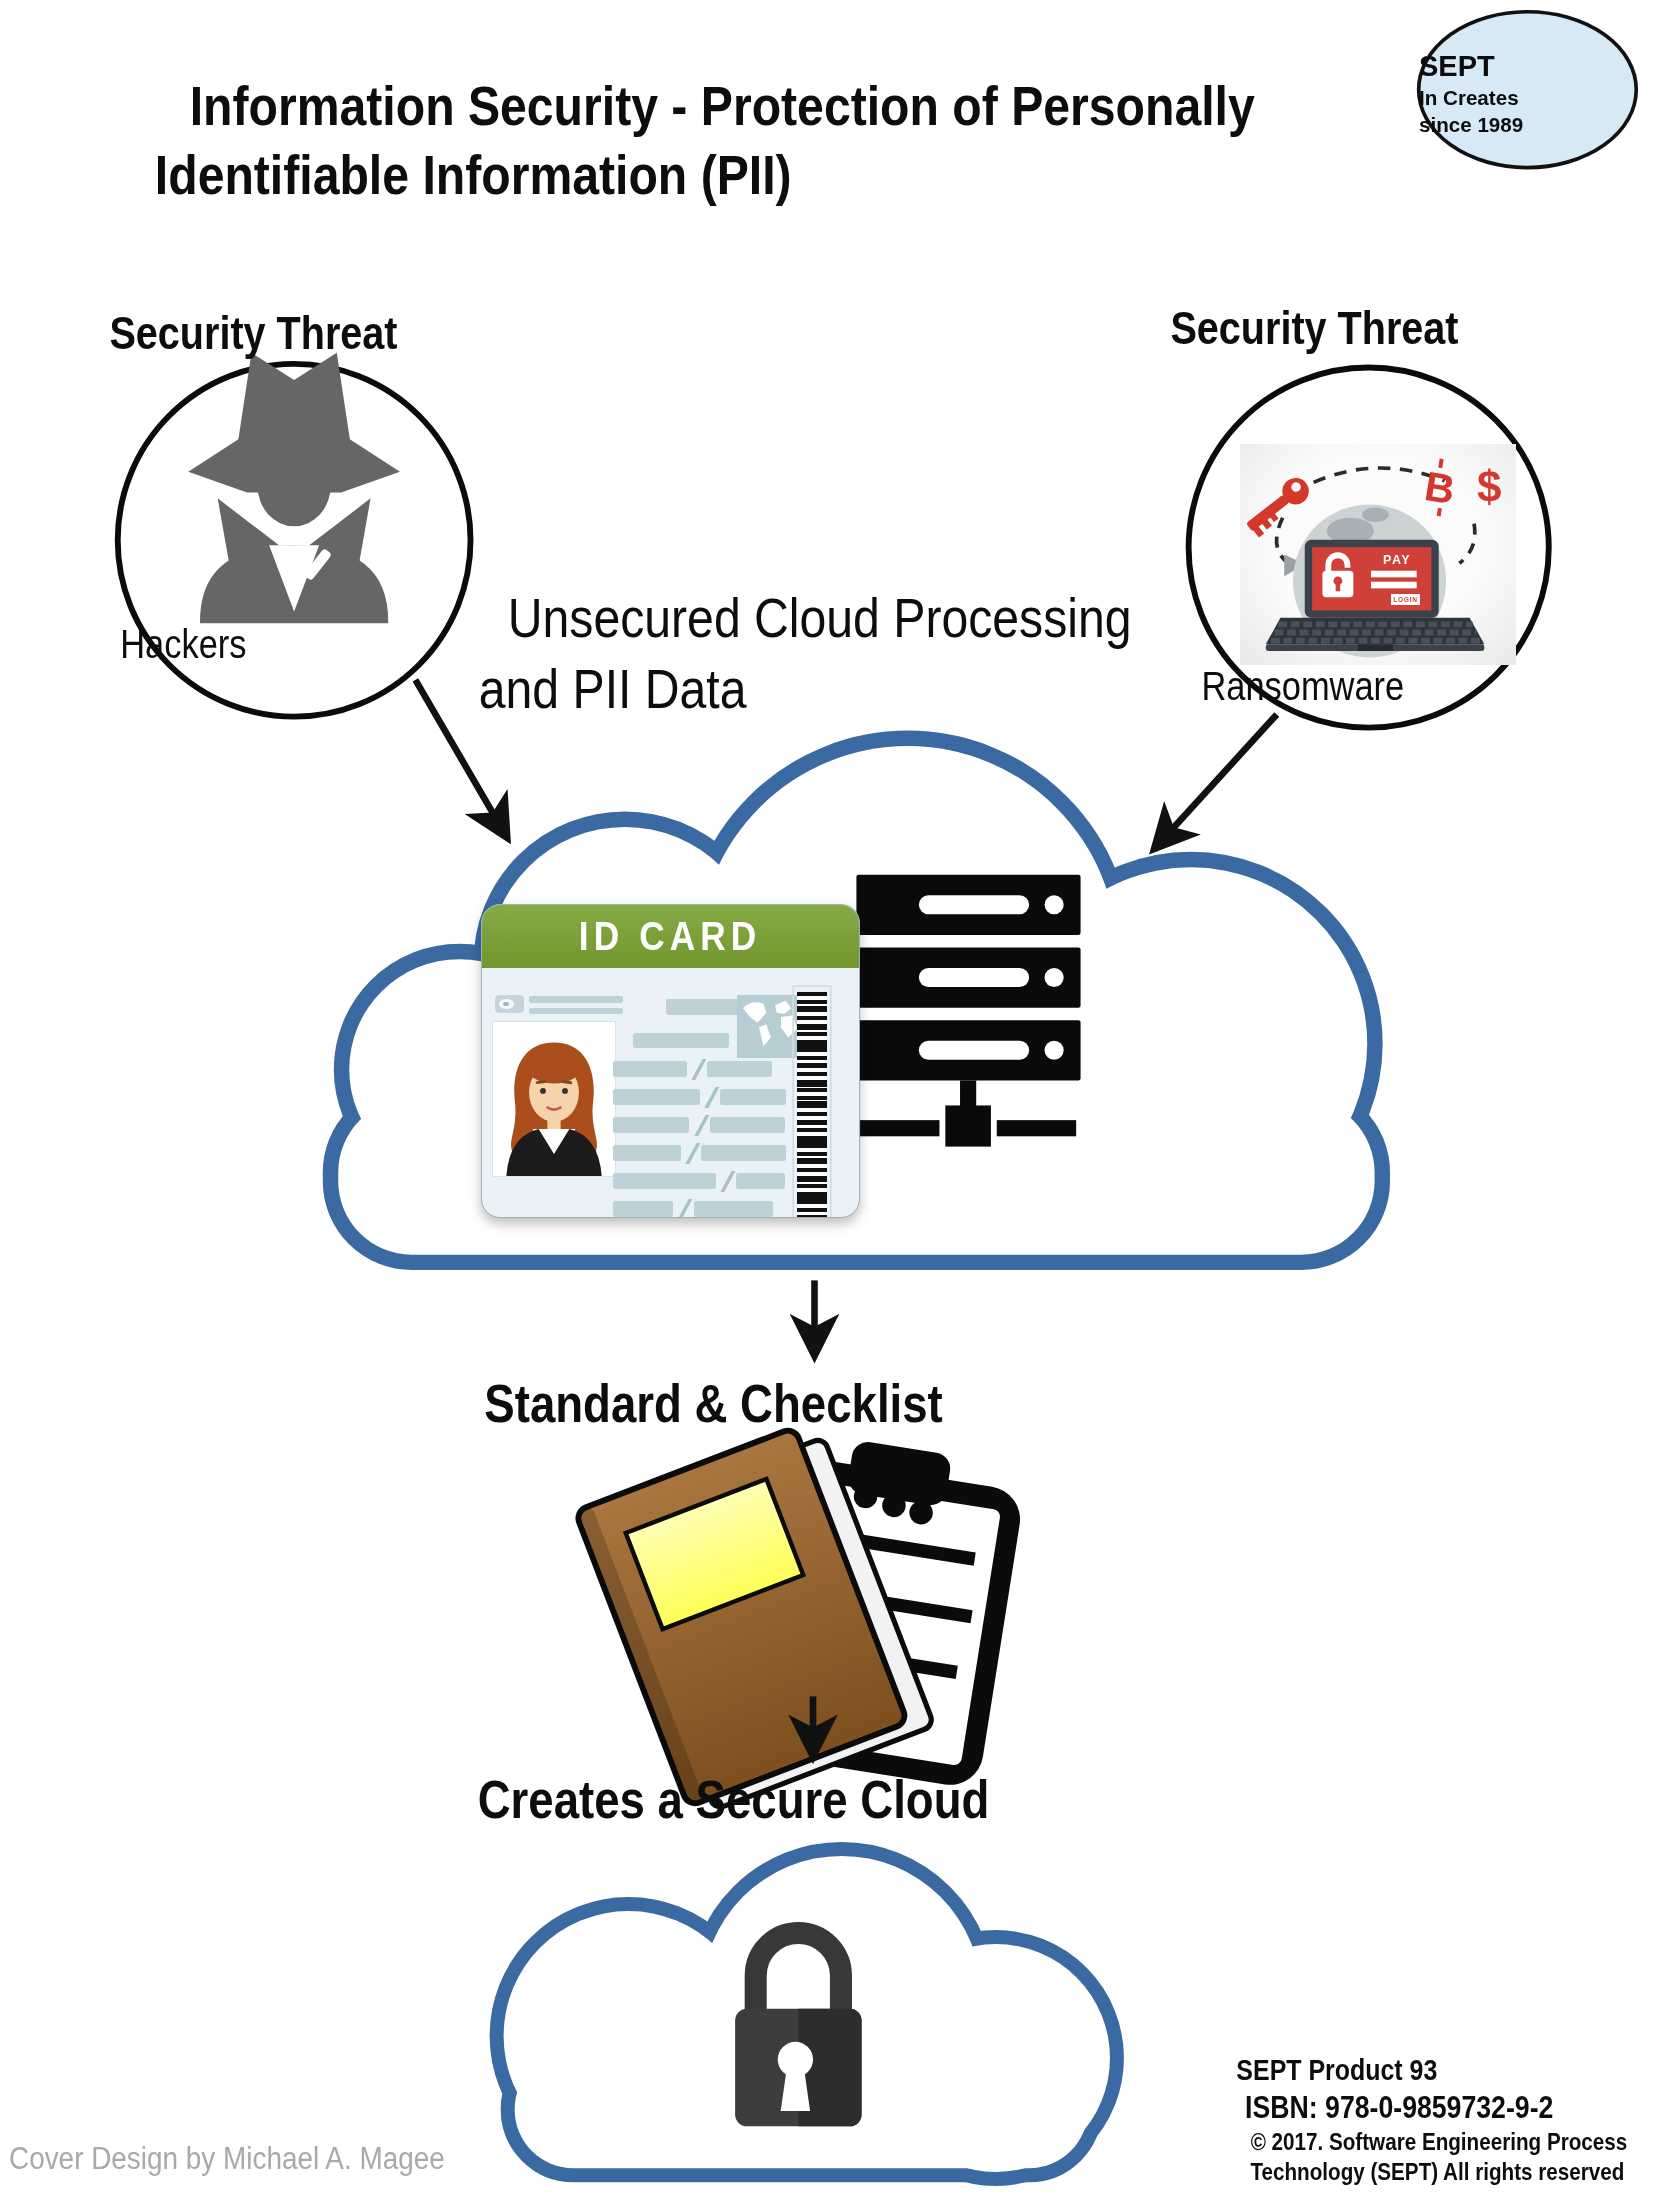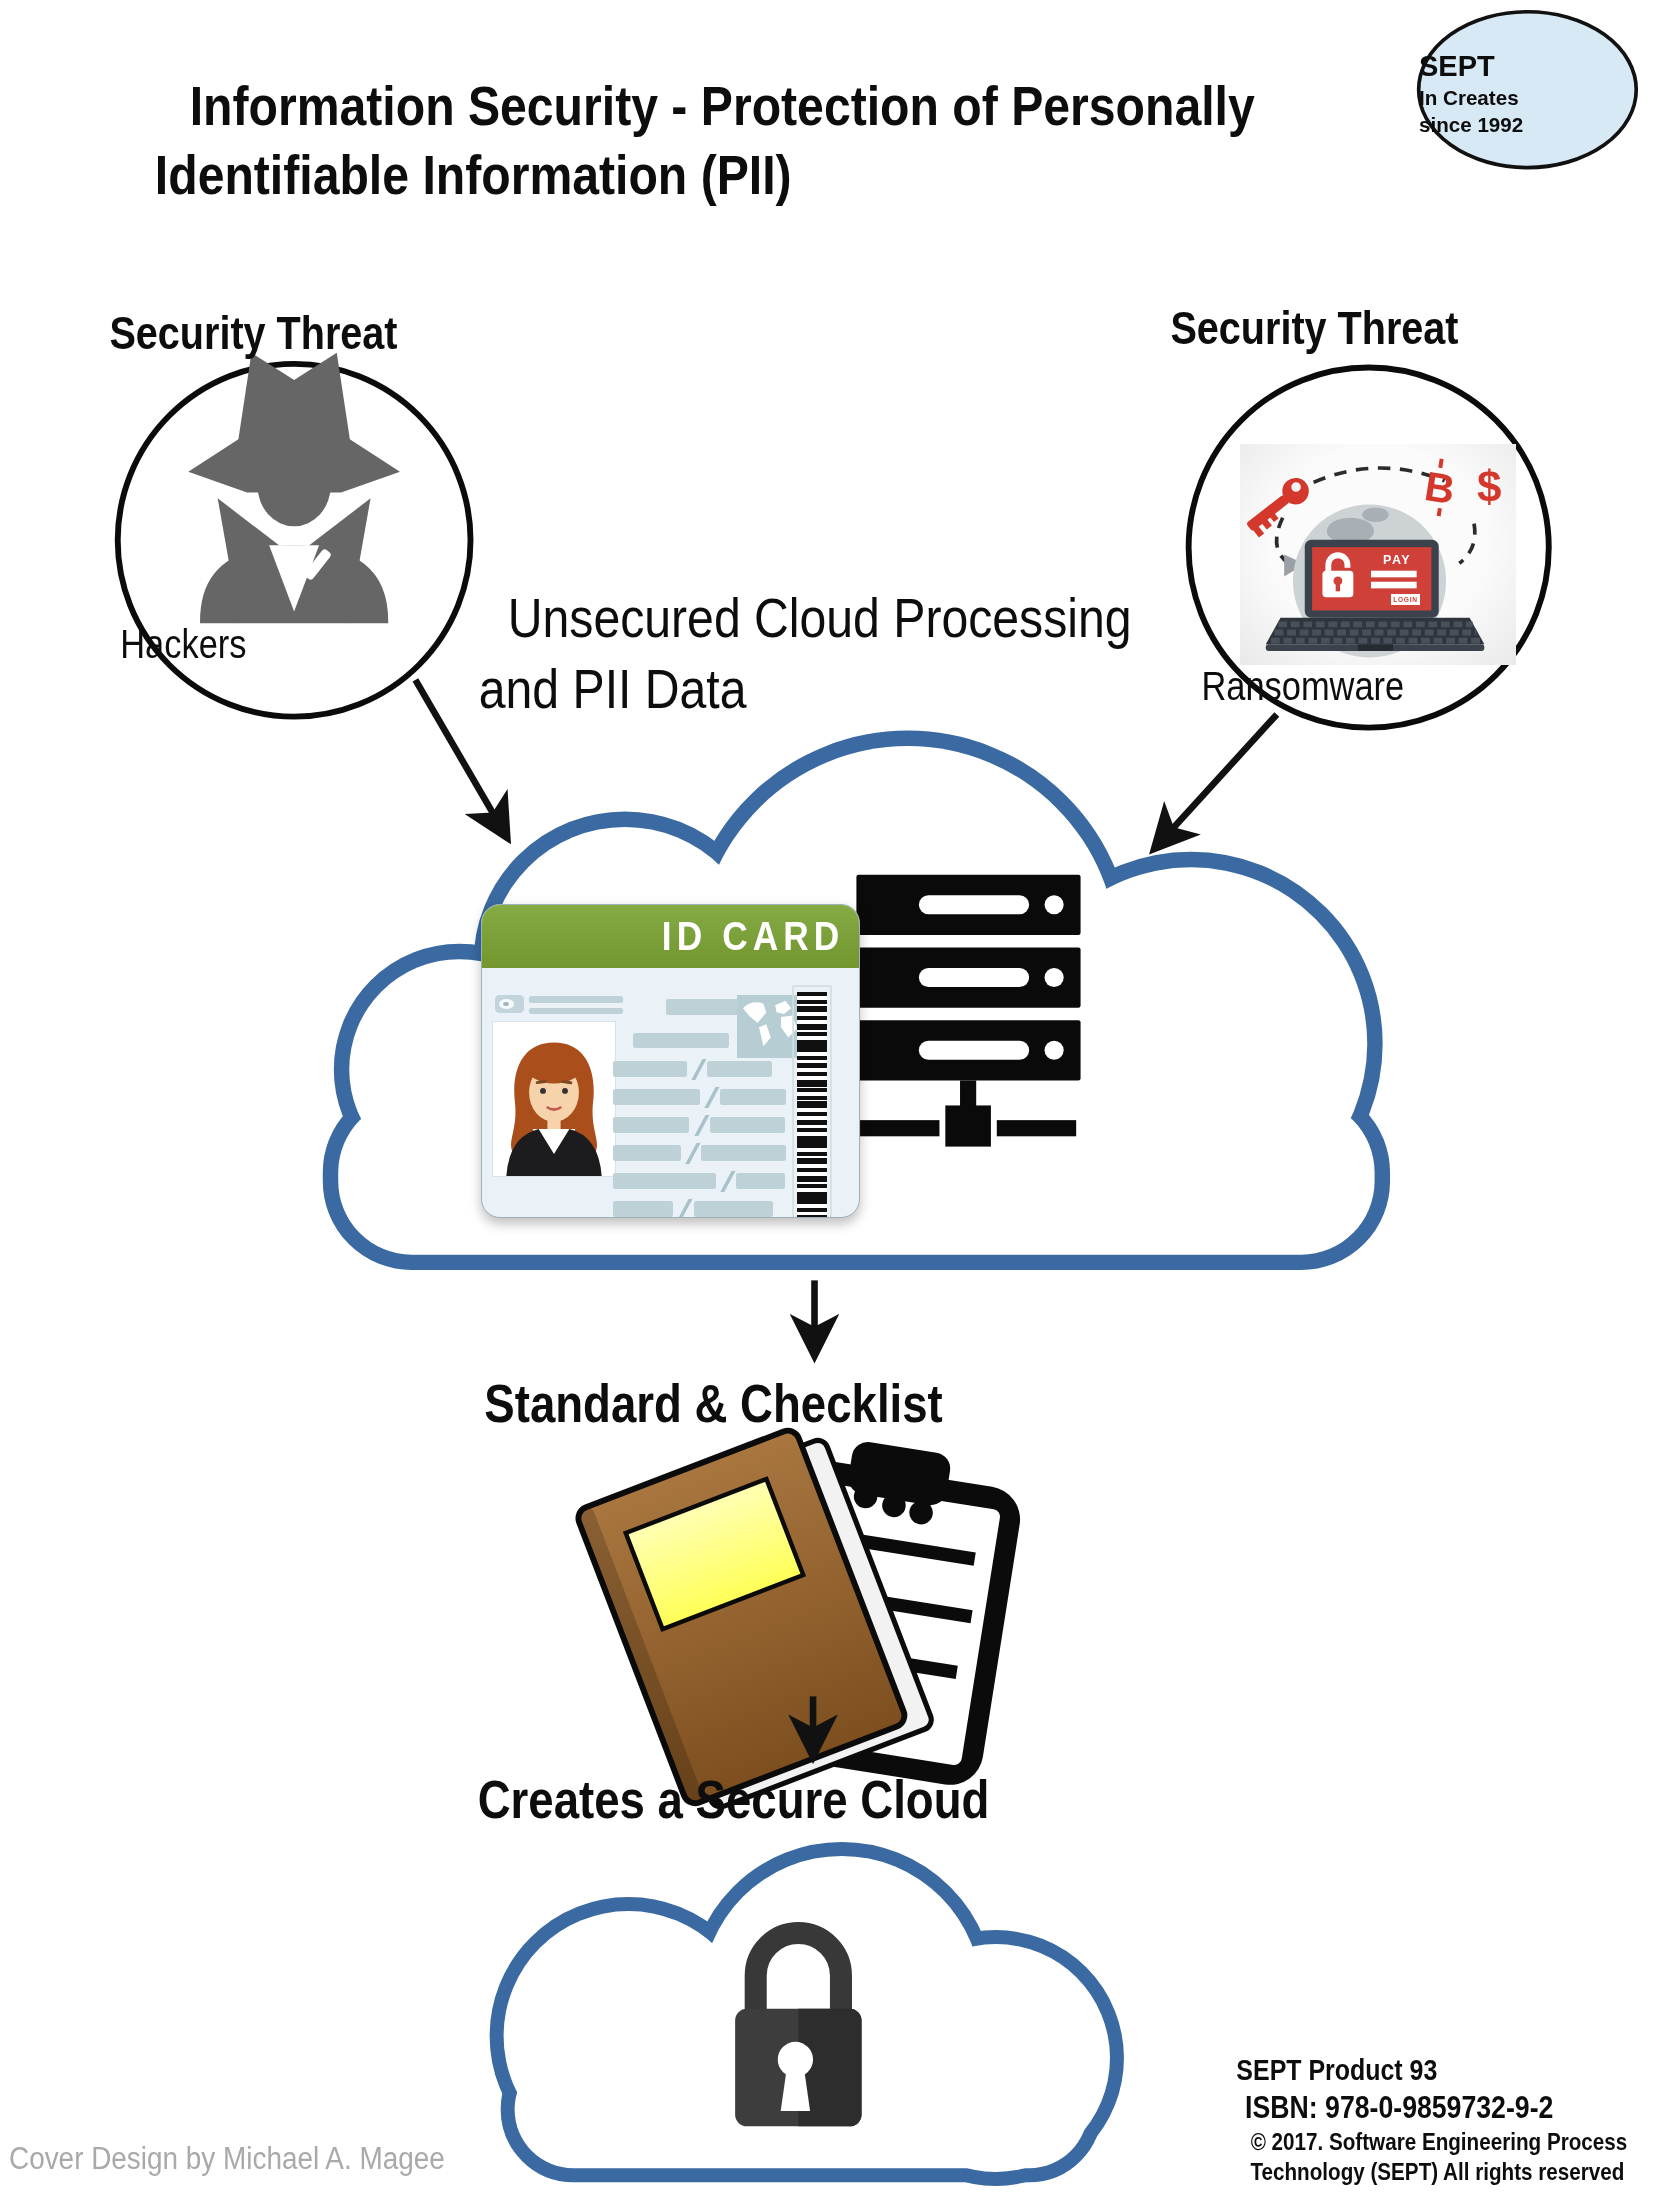--- a/index.html
+++ b/index.html
@@ -32,21 +32,21 @@
   .footer-right{left:1220px;top:2052px;width:426px;font-weight:bold;}
   .fr1{font-size:29px;line-height:37px;}
   .fr2{font-size:31px;line-height:38px;}
   .fr3,.fr4{font-size:24px;line-height:30px;}
   .credit{left:8.8px;top:2141px;width:662px;font-size:31px;color:#a9a9a9;text-align:left;}
 
   
   .idcard{left:481px;top:904px;width:377px;height:312px;background:#eaf2f8;border-radius:19px;
           border:0.7px solid #9fb0b8;box-shadow:0 5.9px 11.8px rgba(0,0,0,.25);overflow:hidden;z-index:3;}
   .idcard-header{position:absolute;left:0;top:0;width:100%;height:63px;background:linear-gradient(#85ab45,#73962e);}
-  .idcard-title{position:absolute;left:0;top:0;width:100%;height:63px;line-height:63px;text-align:right;
+  .idcard-title{position:absolute;left:0;top:0;width:100%;height:63px;line-height:63px;text-align:center;
           color:#fff;font-weight:bold;font-size:41px;letter-spacing:5.9px;}
   .bar{position:absolute;background:#bdd1d6;border-radius:2.2px;height:16px;}
   .slash{position:absolute;width:3.7px;height:20.6px;background:#a9c2ca;transform:skewX(-28deg);}
   .chip{position:absolute;left:12.5px;top:90px;width:29px;height:17.6px;background:#c3d5da;border-radius:4.4px;}
   .chip-dot{position:absolute;left:4.4px;top:3.7px;width:14.7px;height:10.3px;background:#f4f9fb;border-radius:50%;}
   .chip-dot i{position:absolute;left:4.4px;top:2.9px;width:5.9px;height:4.4px;background:#9fb4ba;border-radius:50%;display:block;}
   .photo{position:absolute;left:10.3px;top:116px;width:122px;height:154px;background:#fff;border:0.7px solid #d8e2e8;}
   .map{position:absolute;left:255px;top:90px;width:88px;height:63px;background:#b7cdd4;}
   .barcode{position:absolute;left:311px;top:81px;width:38px;height:266px;background:#fff;
      box-shadow:0 0 0 0.7px #d4dde2;
@@ -196,21 +196,21 @@
   </svg>
 
   <div class="abs ctr title-block">
     <div class="title-line"><span class="narrow">Information Security - Protection of Personally</span></div>
     <div class="title-line"><span class="narrow">Identifiable Information (PII)</span></div>
   </div>
 
   <div class="abs ctr badge-text">
     <div class="badge-l1">SEPT</div>
     <div class="badge-l2">In Creates</div>
-    <div class="badge-l3">since 1992</div>
+    <div class="badge-l3">since 1989</div>
   </div>
 
   <div class="abs ctr sec-threat" style="left:86px;top:306px;"><span class="narrow">Security Threat</span></div>
   <div class="abs ctr sec-threat" style="left:1147px;top:301px;"><span class="narrow">Security Threat</span></div>
   <div class="abs ctr hackers-label"><span class="narrow">Hackers</span></div>
   <div class="abs ctr ransom-label"><span class="narrow">Ransomware</span></div>
 
   <div class="abs ransom-panel">
     <svg width="276" height="221" viewBox="0 0 375 300">
       <path d="M 100 52 Q 188 14 278 50" fill="none" stroke="#2b2b2b" stroke-width="5" stroke-dasharray="17 13"></path>

